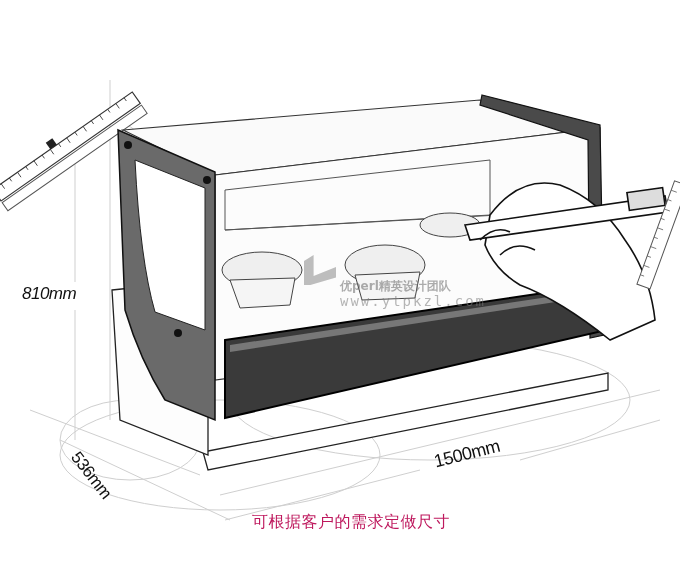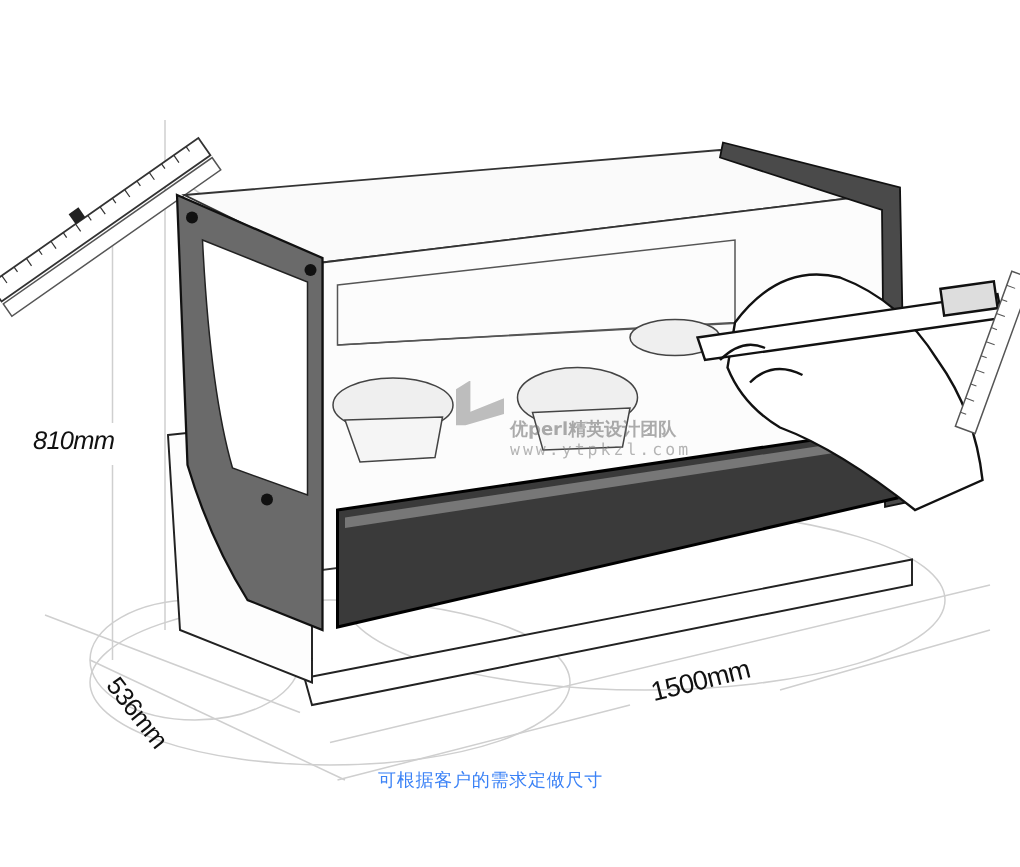--- a/index.html
+++ b/index.html
@@ -20,40 +20,40 @@
       white-space: nowrap;
       letter-spacing: -0.5px;
     }
     #dim-height { left: 22px; top: 284px; font-style: italic; }
     #dim-depth { left: 82px; top: 448px; transform: rotate(52deg); transform-origin: left top; }
     #dim-width { left: 432px; top: 452px; transform: rotate(-14deg); transform-origin: left top; font-size: 18px; }
     .caption {
       position: absolute;
       left: 252px; top: 512px;
       font-family: "DejaVu Sans", sans-serif;
-      font-size: 12px;
-      color: #3b82f6;
+      font-size: 16px;
+      color: #be185d;
       white-space: nowrap;
       letter-spacing: 0.5px;
       text-align: right;
     }
     .watermark {
       position: absolute;
       left: 304px; top: 232px;
       display: flex; align-items: center; gap: 4px;
       opacity: 0.55;
     }
     .wm-logo {
       width: 32px; height: 30px;
       background: #8a8a8a;
       clip-path: polygon(0 20%, 30% 0, 30% 70%, 100% 40%, 100% 75%, 20% 100%, 0 100%);
     }
     .wm-text { display: flex; flex-direction: column; line-height: 1; }
     .wm-name { font-family: "DejaVu Sans", sans-serif; font-size: 12px; font-weight: bold; color: #6a6a6a; margin-top: 48px; }
-    .wm-url { font-family: "DejaVu Sans Mono", monospace; font-size: 11px; color: #7a7a7a; letter-spacing: 2px; margin-top: 2px; }
+    .wm-url { font-family: "DejaVu Sans Mono", monospace; font-size: 14px; color: #7a7a7a; letter-spacing: 2px; margin-top: 2px; }
   </style>
 </head>
 <body>
 
 <div id="canvas">
 
   <svg class="sketch" width="680" height="578" viewBox="0 0 680 578">
 
     <g stroke="#cfcfcf" stroke-width="1" fill="none">
       <line x1="110" y1="80" x2="110" y2="420"></line>

